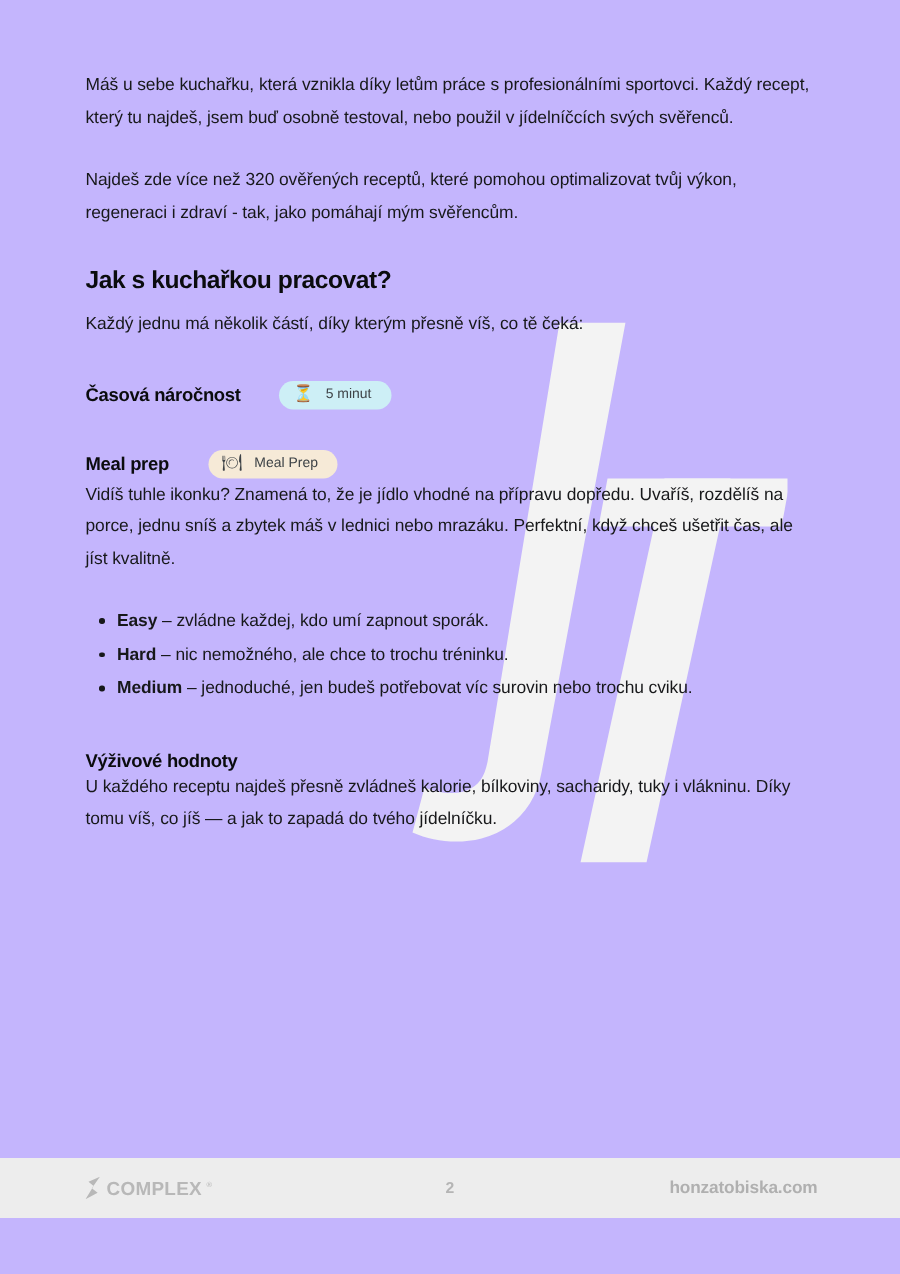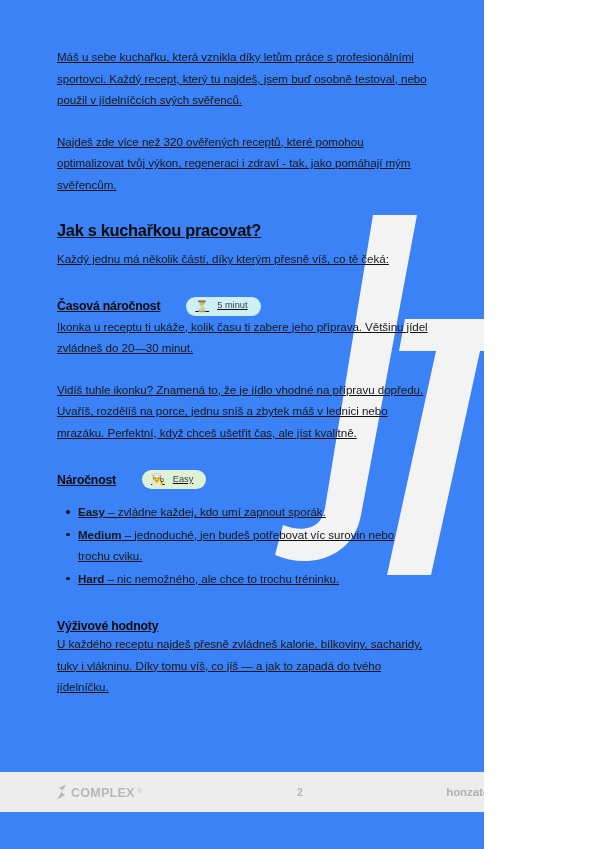--- a/index.html
+++ b/index.html
@@ -12,25 +12,24 @@
     background: #ffffff;
     font-family: "Liberation Sans", sans-serif;
     color: #111111;
     overflow: hidden;
     position: relative;
   }
 
   
   .page {
     position: relative;
-    width: 484px;
+    width: 600px;
     height: 849px;
-    background: #3b82f6;
+    background: #c4b5fd;
     overflow: hidden;
-    text-decoration: underline;
   }
 
   
   .watermark {
     position: absolute;
     left: 265px;
     top: 215px;
     width: 260px;
     height: 360px;
     pointer-events: none;
@@ -215,41 +214,40 @@
     <h2 class="section-title">Jak s kuchařkou pracovat?</h2>
     <p class="body tight">Každý jednu má několik částí, díky kterým přesně víš, co tě čeká:</p>
 
     <div class="sub-row">
       <span class="sub-title">Časová náročnost</span>
       <span class="badge" style="background:#CDEFF6;">
         <span class="emoji">⏳</span>
         <span class="bl">5 minut</span>
       </span>
     </div>
-    <p class="body after-badge">Ikonka u receptu ti ukáže, kolik času ti zabere jeho příprava. Většinu jídel zvládneš do 20—30 minut.</p>
-
-    <p class="body after-badge">Vidíš tuhle ikonku? Znamená to, že je jídlo vhodné na přípravu dopředu. Uvaříš, rozdělíš na porce, jednu sníš a zbytek máš v lednici nebo mrazáku. Perfektní, když chceš ušetřit čas, ale jíst kvalitně.</p>
 
     <div class="sub-row">
-      <span class="sub-title">Náročnost</span>
-      <span class="badge" style="background:#DFF1D4;">
-        <span class="emoji">👨‍🍳</span>
-        <span class="bl">Easy</span>
+      <span class="sub-title">Meal prep</span>
+      <span class="badge" style="background:#F6EAD7;">
+        <span class="emoji">🍽</span>
+        <span class="bl">Meal Prep</span>
       </span>
     </div>
+    <p class="body after-badge">Vidíš tuhle ikonku? Znamená to, že je jídlo vhodné na přípravu dopředu. Uvaříš, rozdělíš na porce, jednu sníš a zbytek máš v lednici nebo mrazáku. Perfektní, když chceš ušetřit čas, ale jíst kvalitně.</p>
+
 
     <ul class="levels">
       <li>
         <b>Easy</b><span> – zvládne každej, kdo umí zapnout sporák.</span>
       </li>
       <li>
-        <b>Medium</b><span> – jednoduché, jen budeš potřebovat víc surovin nebo trochu cviku.</span>
+        <b>Hard</b><span> – nic nemožného, ale chce to trochu tréninku.</span>
       </li>
       <li>
-        <b>Hard</b><span> – nic nemožného, ale chce to trochu tréninku.</span>
+        <b>Medium</b><span> – jednoduché, jen budeš potřebovat víc surovin nebo trochu cviku.</span>
       </li>
     </ul>
 
     <div class="sub-title-plain">Výživové hodnoty</div>
     <p class="body after-badge">U každého receptu najdeš přesně zvládneš kalorie, bílkoviny, sacharidy, tuky i vlákninu. Díky tomu víš, co jíš — a jak to zapadá do tvého jídelníčku.</p>
 
   </div>
 
   <div class="footer">
     <div class="footer-inner">

